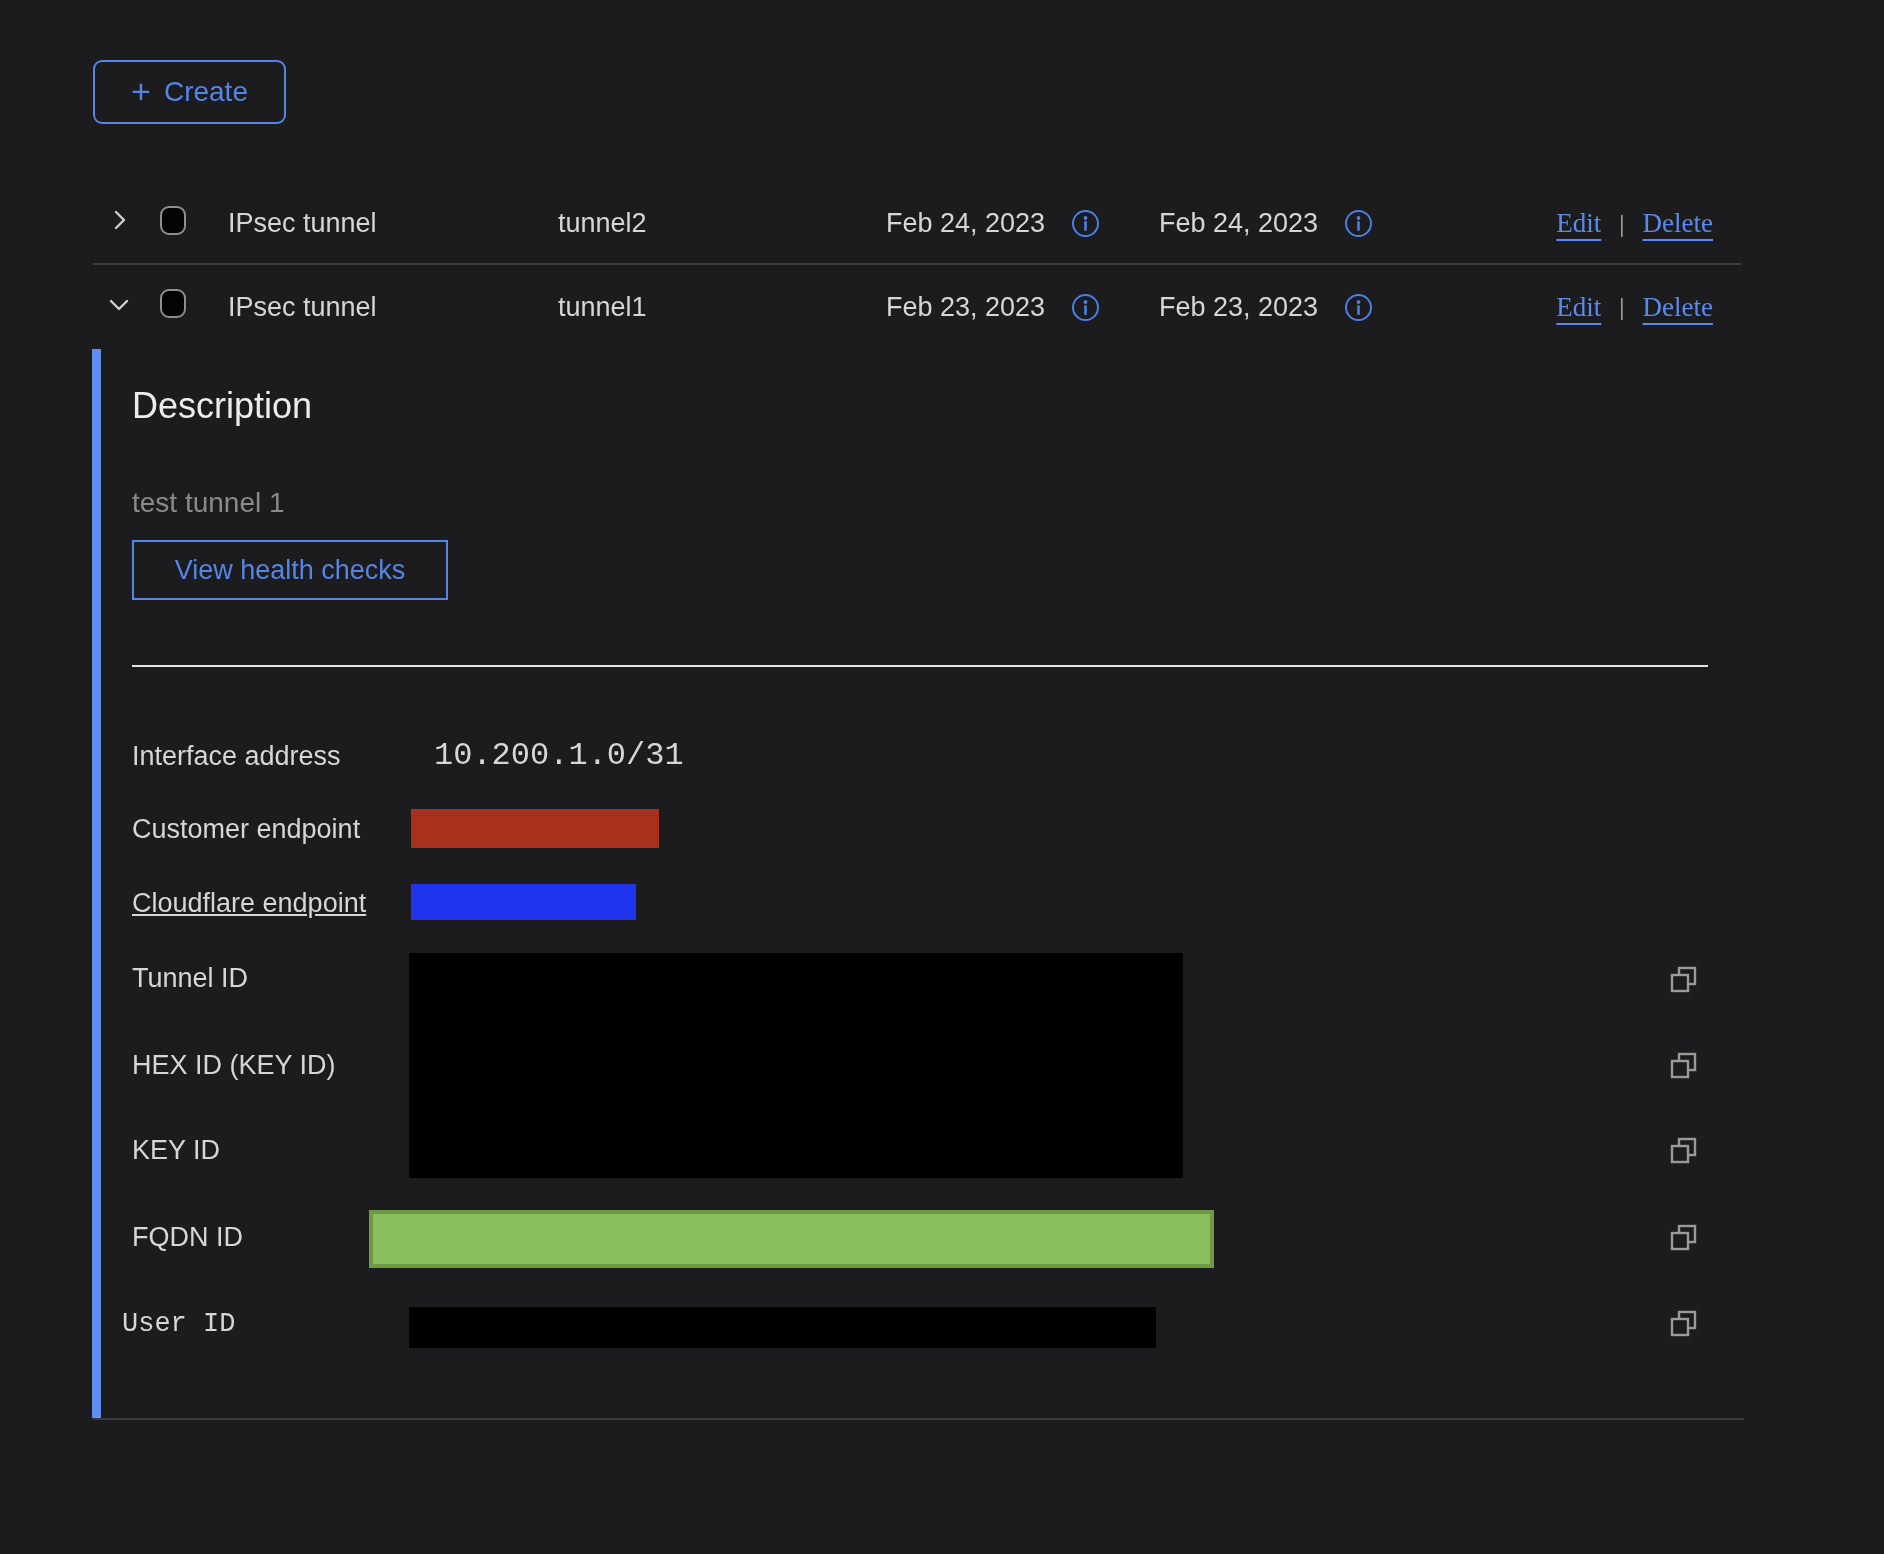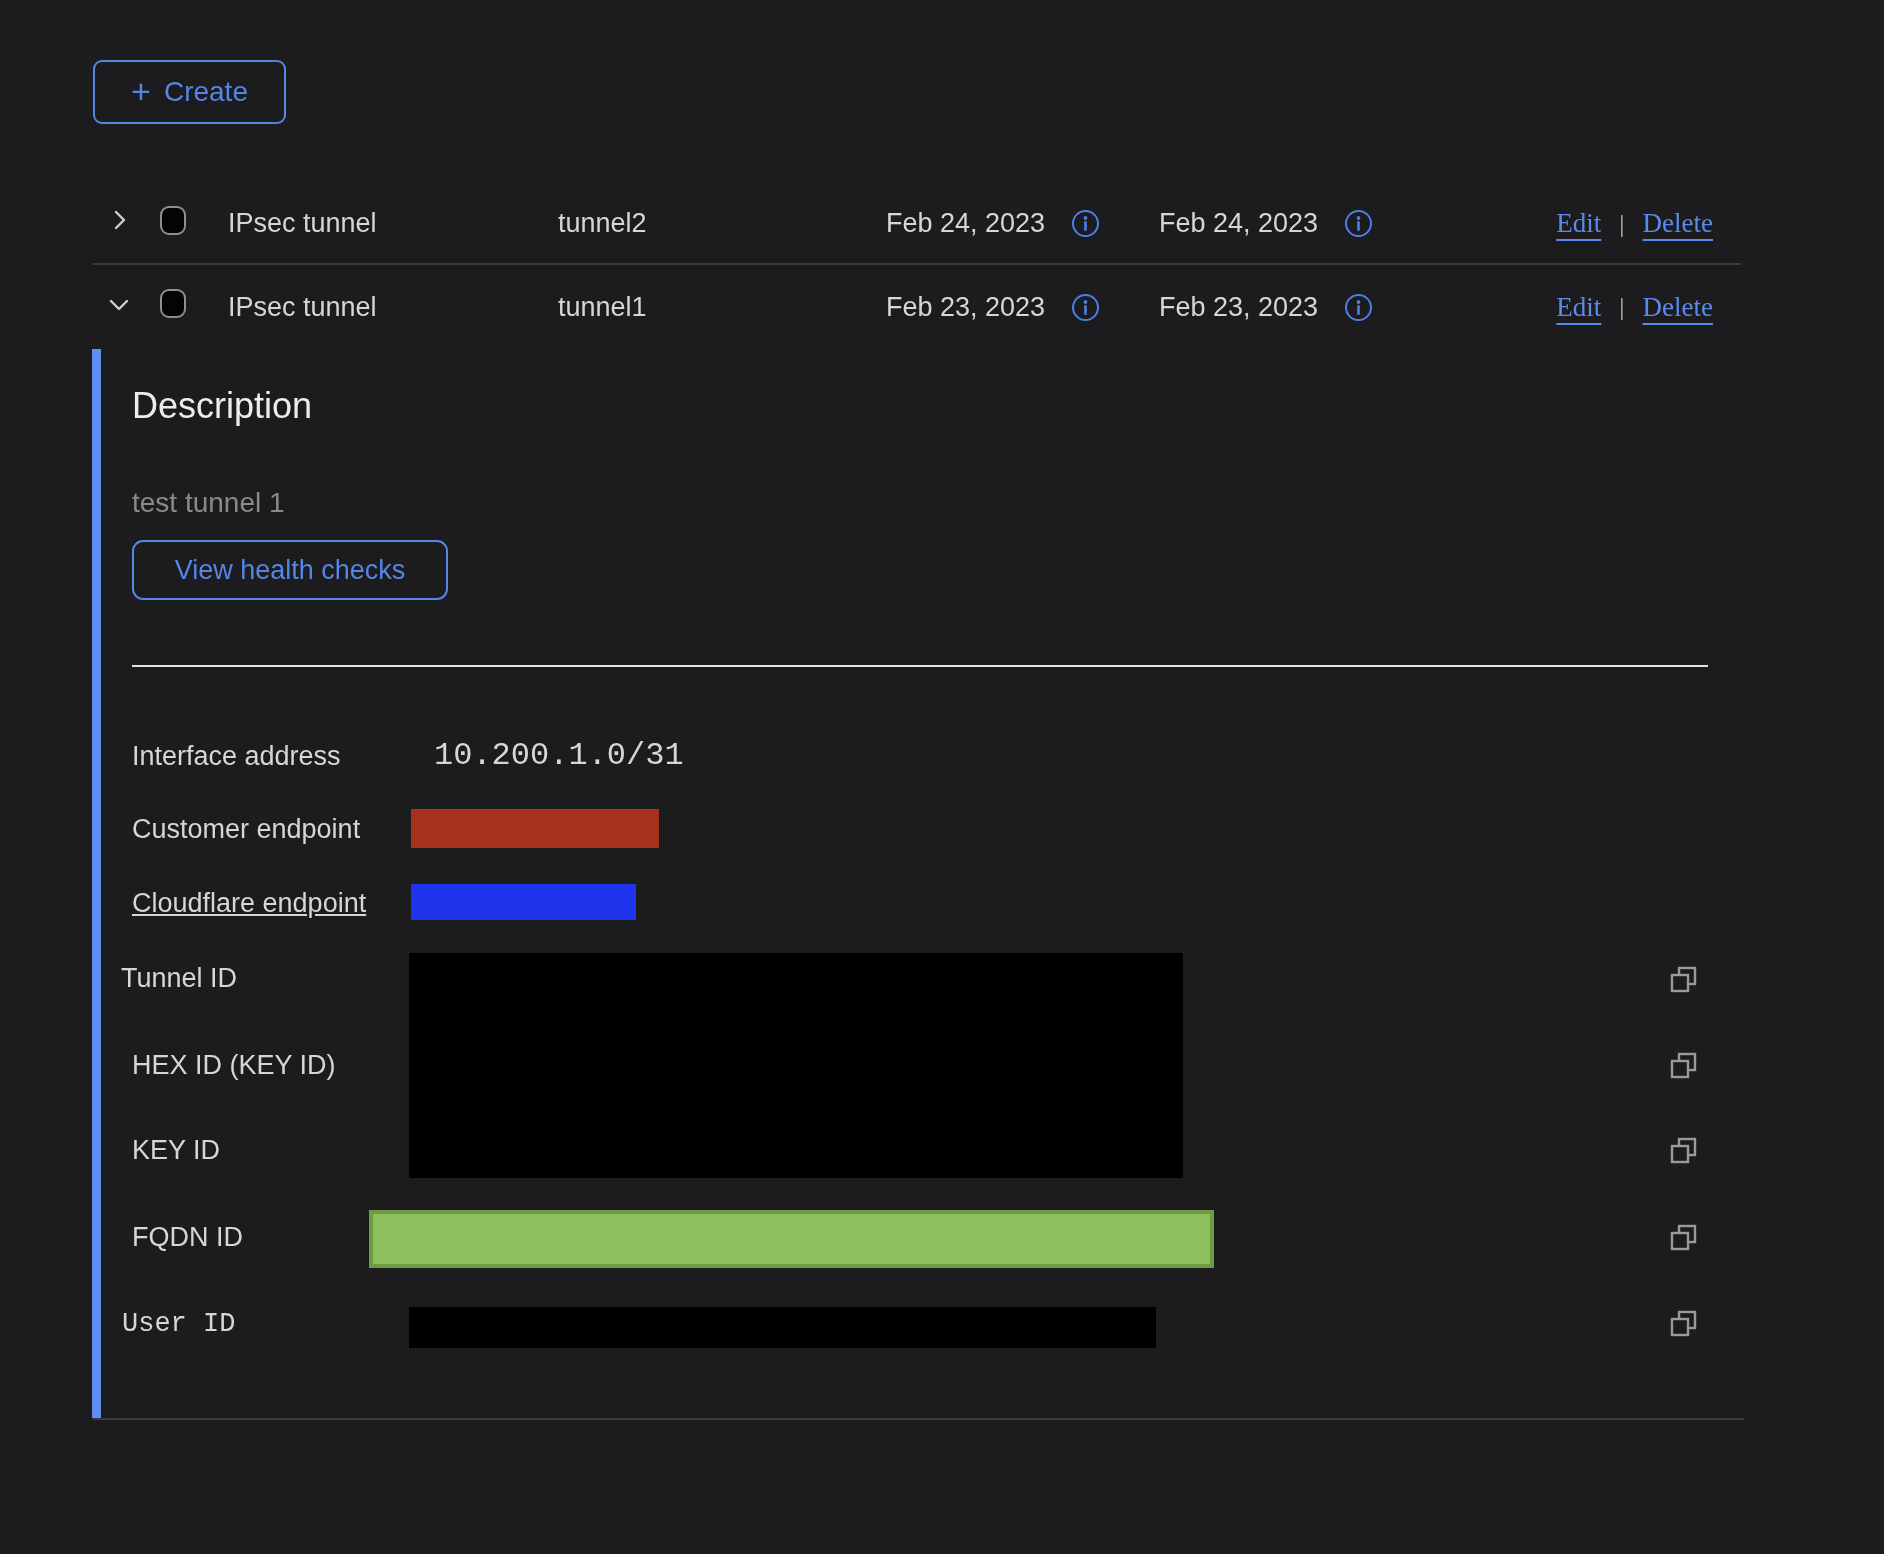--- a/index.html
+++ b/index.html
@@ -59,21 +59,21 @@
   .panel { position: relative; width: 1651px; height: 1069px; }
   .panel-bar { position: absolute; left: -1px; top: 0; width: 9px; height: 1069px; background: var(--panel-bar, #5d8ef0); }
   .abs { position: absolute; }
   .detail-heading { font-size: 36px; color: var(--heading, #ececec); font-weight: 400; }
   .detail-muted { font-size: 28px; color: var(--muted, #8a8a8c); margin-top: 20px; }
   .health-btn {
     display: flex; align-items: center; justify-content: center;
     width: 316px; height: 60px;
     background: transparent;
     border: 2px solid var(--accent, #5585e6);
-    border-radius: 11px;
+    border-radius: 0;
     color: var(--accent, #5585e6);
     font-family: "Liberation Sans", sans-serif;
     font-size: 27px; cursor: pointer;
   }
   .white-divider { left: 39px; top: 316px; width: 1576px; height: 2px; background: var(--white-divider, #e2e2e2); }
   .field-label { font-size: 27px; color: var(--text, #d6d6d8); line-height: 34px; }
   .field-value { font-size: 32px; color: var(--text, #d6d6d8); line-height: 34px; font-family: Liberation Mono, monospace; }
   .redact { display: block; }
   .redact-red   { left: 318px; top: 460px; width: 248px; height: 39px; background: var(--redact-red, #a8311e); }
   .redact-blue  { left: 318px; top: 535px; width: 225px; height: 36px; background: var(--redact-blue, #2034ee); }
@@ -185,21 +185,21 @@
 
     <div class="abs field-label" style="left:39px; top:390px;">Interface address</div>
     <div class="abs field-value" style="left:341px; top:390px;">10.200.1.0/31</div>
 
     <div class="abs field-label" style="left:39px; top:463px;">Customer endpoint</div>
     <div class="abs redact redact-red"></div>
 
     <div class="abs field-label" style="left:39px; top:537px;text-decoration:underline;">Cloudflare endpoint</div>
     <div class="abs redact redact-blue"></div>
 
-    <div class="abs field-label" style="left:28px; top:612px;">Tunnel ID</div>
+    <div class="abs field-label" style="left:39px; top:612px;">Tunnel ID</div>
     <div class="abs field-label" style="left:39px; top:699px;">HEX ID (KEY ID)</div>
     <div class="abs field-label" style="left:39px; top:784px;">KEY ID</div>
     <div class="abs redact redact-black-group"></div>
 
     <div class="abs field-label" style="left:39px; top:871px;">FQDN ID</div>
     <div class="abs redact redact-green"></div>
 
     <div class="abs field-label" style="left:29px; top:958px;font-family:Liberation Mono, monospace;">User ID</div>
     <div class="abs redact redact-black-user"></div>
 

